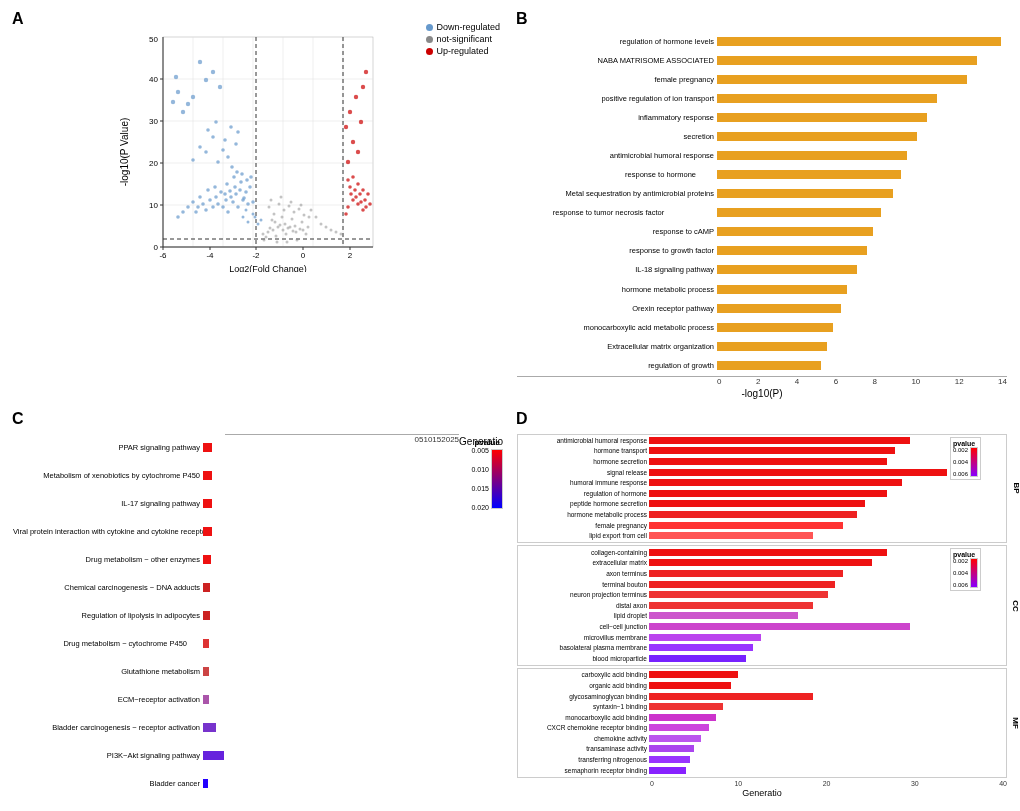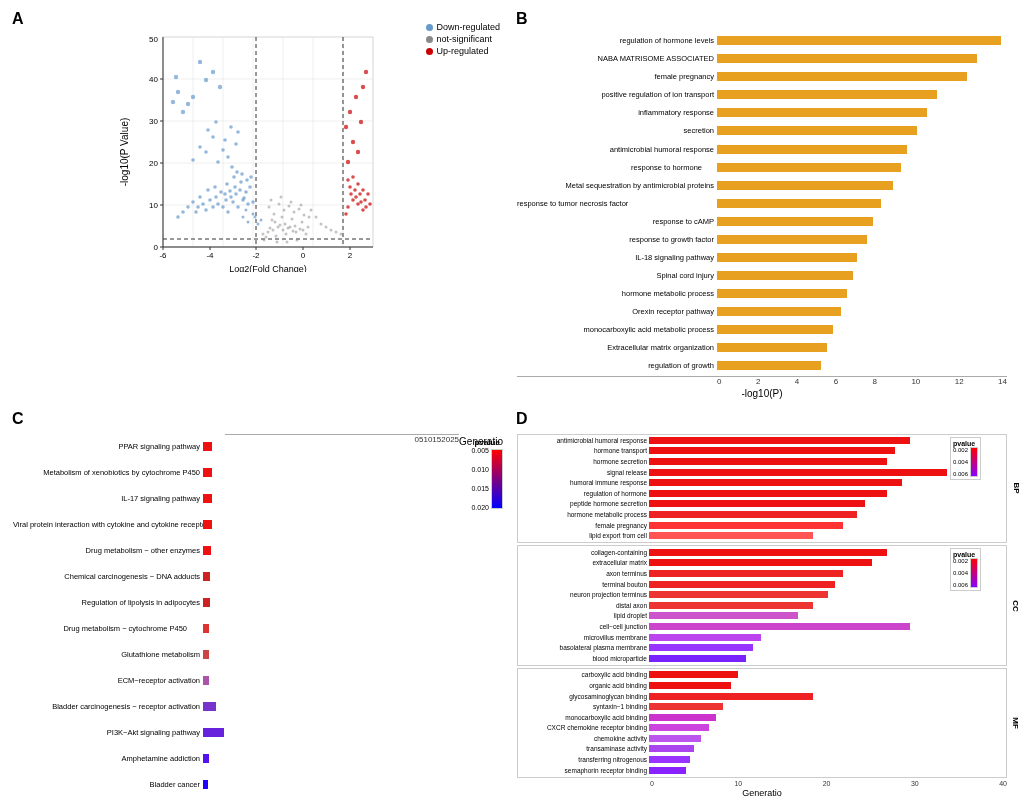--- a/index.html
+++ b/index.html
@@ -419,59 +419,53 @@
               <div style="height: 9px; background: rgb(232, 160, 32); width: 68.9655%;"></div>
             </div>
           </div>
           <div style="display: flex; align-items: center; flex: 1 1 0%; margin-bottom: 1px;">
             <div style="font-size: 7.5px; text-align: right; width: 200px; flex-shrink: 0; padding-right: 3px; white-space: nowrap;">antimicrobial humoral response</div>
             <div style="flex: 1 1 0%; height: 100%; display: flex; align-items: center; position: relative;">
               <div style="height: 9px; background: rgb(232, 160, 32); width: 65.5172%;"></div>
             </div>
           </div>
           <div style="display: flex; align-items: center; flex: 1 1 0%; margin-bottom: 1px;">
-            <div style="font-size: 7.5px; text-align: right; width: 200px; flex-shrink: 0; padding-right: 15px; white-space: nowrap;">response to hormone</div>
+            <div style="font-size: 7.5px; text-align: right; width: 200px; flex-shrink: 0; padding-right: 21px; white-space: nowrap;">response to hormone</div>
             <div style="flex: 1 1 0%; height: 100%; display: flex; align-items: center; position: relative;">
               <div style="height: 9px; background: rgb(232, 160, 32); width: 63.4483%;"></div>
             </div>
           </div>
           <div style="display: flex; align-items: center; flex: 1 1 0%; margin-bottom: 1px;">
             <div style="font-size: 7.5px; text-align: right; width: 200px; flex-shrink: 0; padding-right: 3px; white-space: nowrap;">Metal sequestration by antimicrobial proteins</div>
             <div style="flex: 1 1 0%; height: 100%; display: flex; align-items: center; position: relative;">
               <div style="height: 9px; background: rgb(232, 160, 32); width: 60.6897%;"></div>
             </div>
           </div>
           <div style="display: flex; align-items: center; flex: 1 1 0%; margin-bottom: 1px;">
-            <div style="font-size: 7.5px; text-align: left; width: 200px; flex-shrink: 0; padding-right: 17px; white-space: nowrap;">response to tumor necrosis factor</div>
+            <div style="font-size: 7.5px; text-align: center; width: 200px; flex-shrink: 0; padding-right: 17px; white-space: nowrap;">response to tumor necrosis factor</div>
             <div style="flex: 1 1 0%; height: 100%; display: flex; align-items: center; position: relative;">
               <div style="height: 9px; background: rgb(232, 160, 32); width: 56.5517%;"></div>
             </div>
           </div>
           <div style="display: flex; align-items: center; flex: 1 1 0%; margin-bottom: 1px;">
             <div style="font-size: 7.5px; text-align: right; width: 200px; flex-shrink: 0; padding-right: 3px; white-space: nowrap;">response to cAMP</div>
             <div style="flex: 1 1 0%; height: 100%; display: flex; align-items: center; position: relative;">
               <div style="height: 9px; background: rgb(232, 160, 32); width: 53.7931%;"></div>
             </div>
           </div>
           <div style="display: flex; align-items: center; flex: 1 1 0%; margin-bottom: 1px;">
             <div style="font-size: 7.5px; text-align: right; width: 200px; flex-shrink: 0; padding-right: 3px; white-space: nowrap;">response to growth factor</div>
             <div style="flex: 1 1 0%; height: 100%; display: flex; align-items: center; position: relative;">
               <div style="height: 9px; background: rgb(232, 160, 32); width: 51.7241%;"></div>
             </div>
           </div>
           <div style="display: flex; align-items: center; flex: 1 1 0%; margin-bottom: 1px;">
             <div style="font-size: 7.5px; text-align: right; width: 200px; flex-shrink: 0; padding-right: 3px; white-space: nowrap;">IL-18 signaling pathway</div>
             <div style="flex: 1 1 0%; height: 100%; display: flex; align-items: center; position: relative;">
               <div style="height: 9px; background: rgb(232, 160, 32); width: 48.2759%;"></div>
-            </div>
-          </div>
-          <div style="display: flex; align-items: center; flex: 1 1 0%; margin-bottom: 1px;">
-            <div style="font-size: 7.5px; text-align: right; width: 200px; flex-shrink: 0; padding-right: 3px; white-space: nowrap;">Spinal cord injury</div>
-            <div style="flex: 1 1 0%; height: 100%; display: flex; align-items: center; position: relative;">
-              <div style="height: 9px; background: rgb(232, 160, 32); width: 46.8966%;"></div>
             </div>
           </div>
           <div style="display: flex; align-items: center; flex: 1 1 0%; margin-bottom: 1px;">
             <div style="font-size: 7.5px; text-align: right; width: 200px; flex-shrink: 0; padding-right: 3px; white-space: nowrap;">hormone metabolic process</div>
             <div style="flex: 1 1 0%; height: 100%; display: flex; align-items: center; position: relative;">
               <div style="height: 9px; background: rgb(232, 160, 32); width: 44.8276%;"></div>
             </div>
           </div>
           <div style="display: flex; align-items: center; flex: 1 1 0%; margin-bottom: 1px;">
             <div style="font-size: 7.5px; text-align: right; width: 200px; flex-shrink: 0; padding-right: 3px; white-space: nowrap;">Orexin receptor pathway</div>
@@ -581,26 +575,20 @@
           <div style="display: flex; align-items: center; flex: 1 1 0%; margin-bottom: 1px;">
             <div style="font-size: 7.5px; text-align: right; width: 190px; flex-shrink: 0; padding-right: 3px; white-space: nowrap;">Bladder carcinogenesis − receptor activation</div>
             <div style="flex: 1 1 0%; height: 100%; display: flex; align-items: center;">
               <div style="height: 9px; background: rgb(119, 51, 204); width: 60%;"></div>
             </div>
           </div>
           <div style="display: flex; align-items: center; flex: 1 1 0%; margin-bottom: 1px;">
             <div style="font-size: 7.5px; text-align: right; width: 190px; flex-shrink: 0; padding-right: 3px; white-space: nowrap;">PI3K−Akt signaling pathway</div>
             <div style="flex: 1 1 0%; height: 100%; display: flex; align-items: center;">
               <div style="height: 9px; background: rgb(102, 34, 221); width: 96%;"></div>
-            </div>
-          </div>
-          <div style="display: flex; align-items: center; flex: 1 1 0%; margin-bottom: 1px;">
-            <div style="font-size: 7.5px; text-align: right; width: 190px; flex-shrink: 0; padding-right: 3px; white-space: nowrap;">Amphetamine addiction</div>
-            <div style="flex: 1 1 0%; height: 100%; display: flex; align-items: center;">
-              <div style="height: 9px; background: rgb(85, 17, 238); width: 28%;"></div>
             </div>
           </div>
           <div style="display: flex; align-items: center; flex: 1 1 0%; margin-bottom: 1px;">
             <div style="font-size: 7.5px; text-align: right; width: 190px; flex-shrink: 0; padding-right: 3px; white-space: nowrap;">Bladder cancer</div>
             <div style="flex: 1 1 0%; height: 100%; display: flex; align-items: center;">
               <div style="height: 9px; background: rgb(34, 0, 255); width: 22%;"></div>
             </div>
           </div>
         </div>
       <div style="position:absolute; right:0px; top:20px;">

